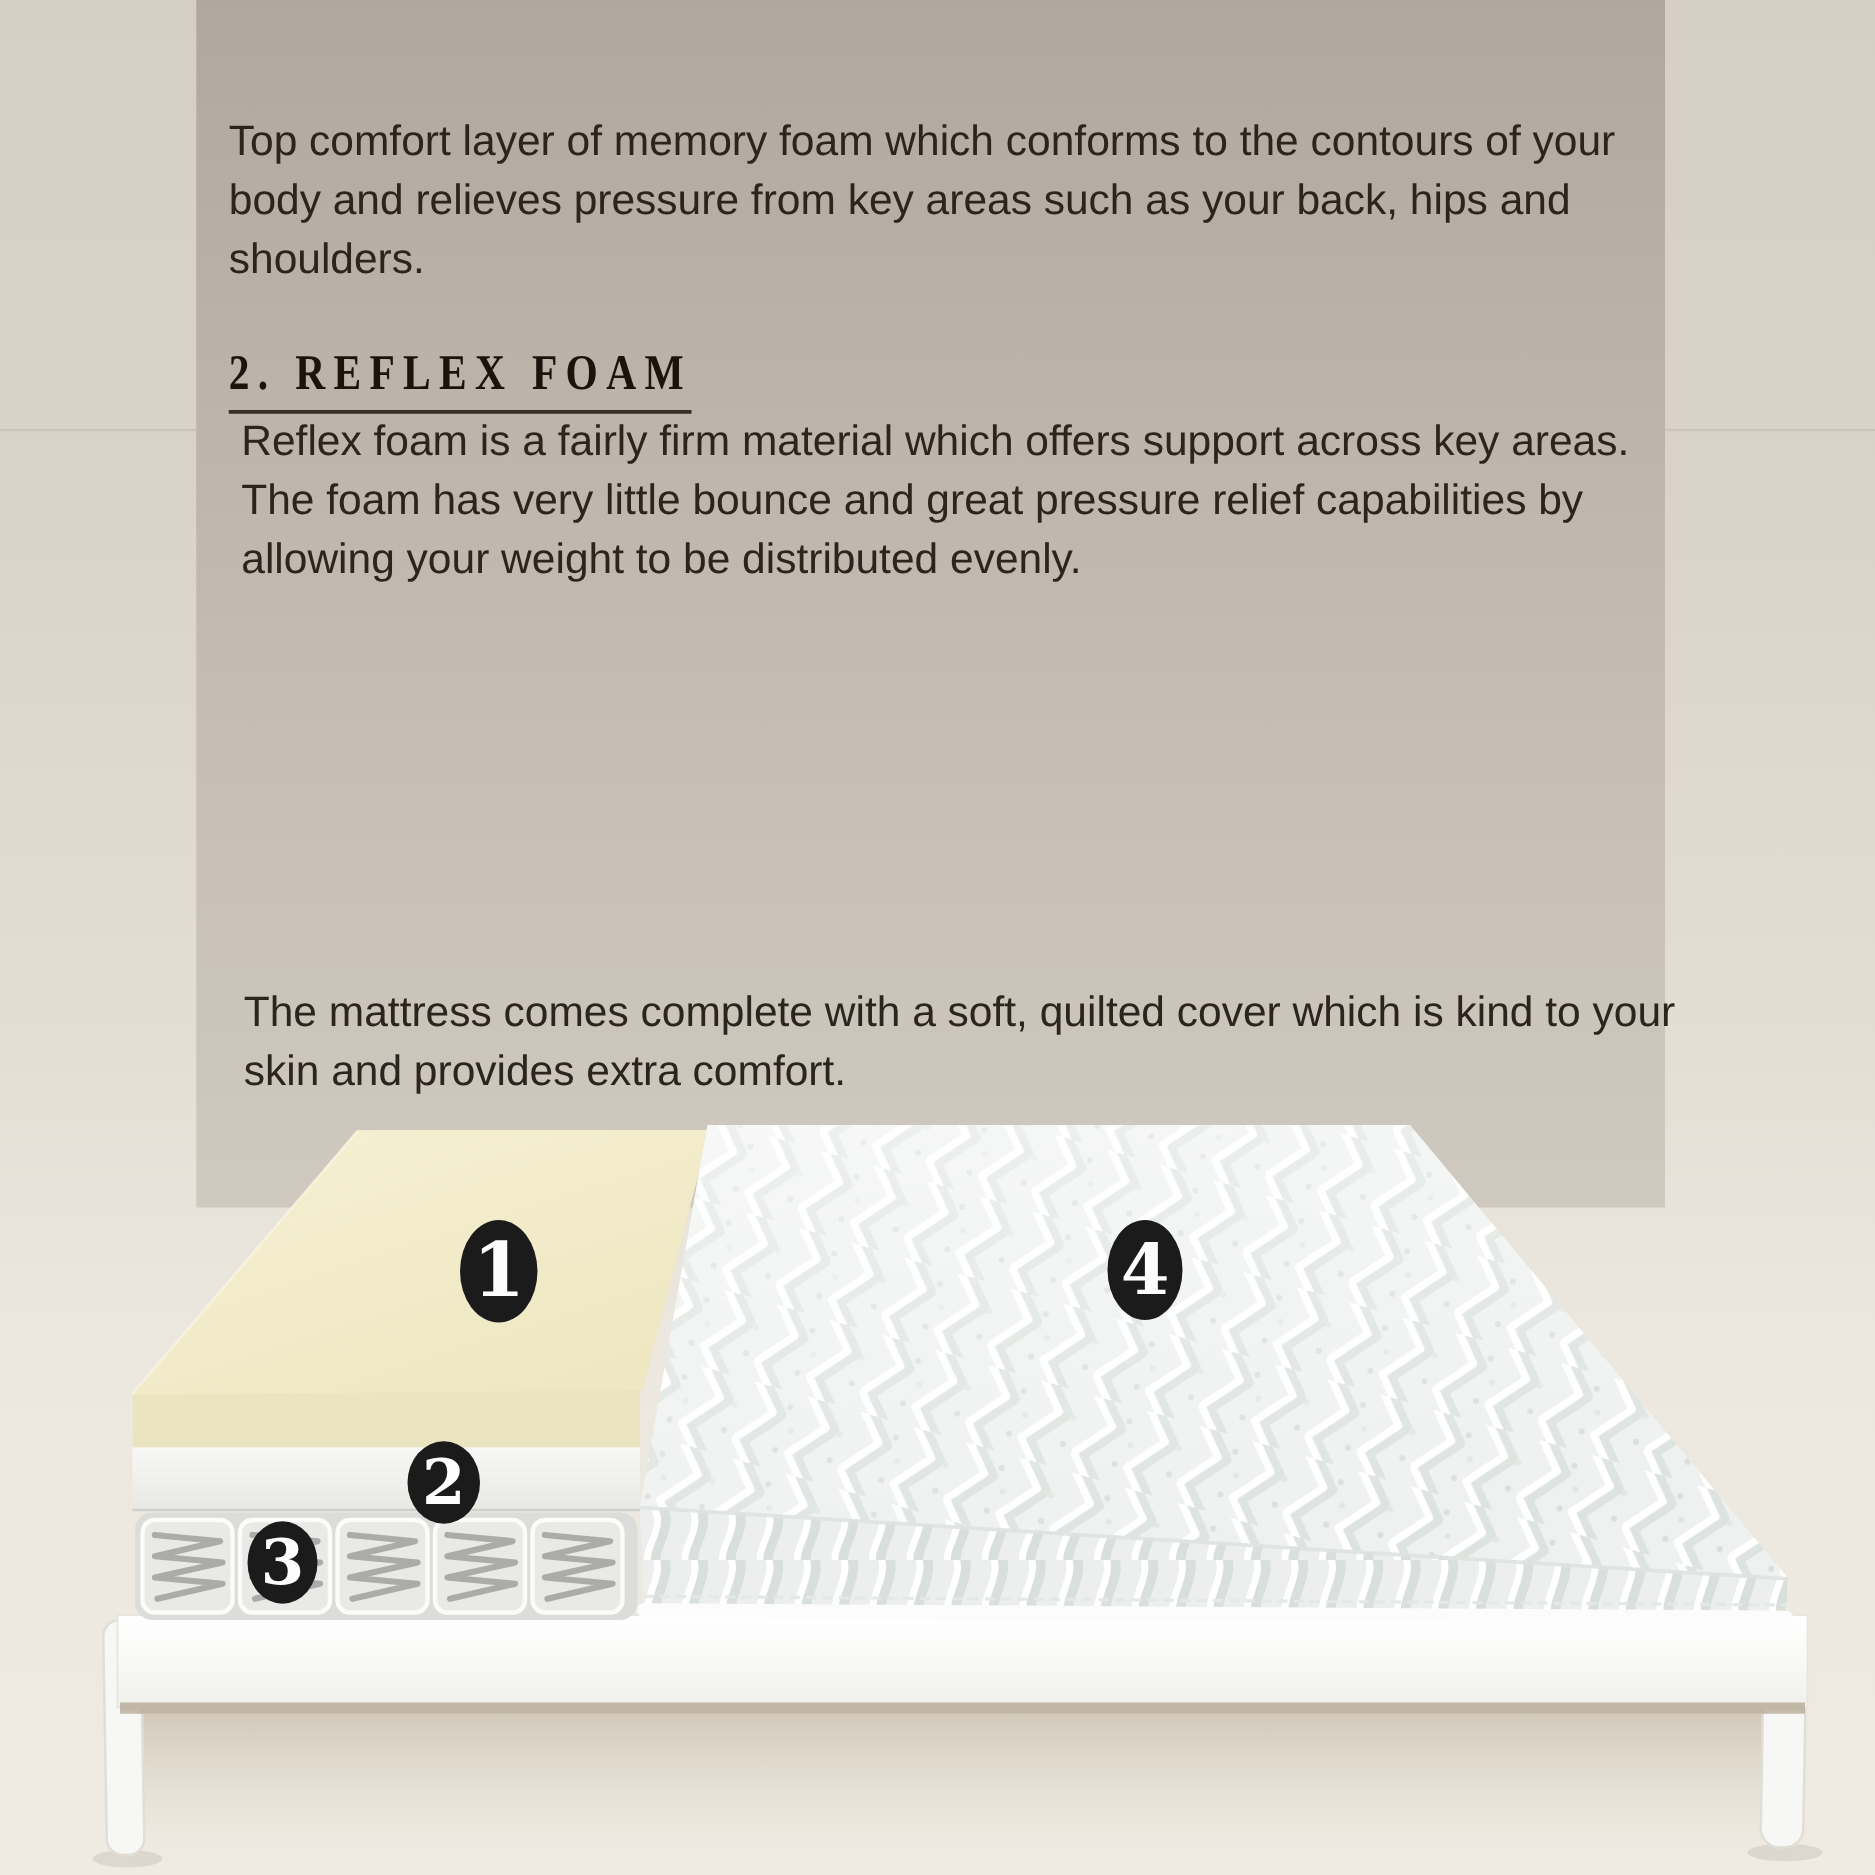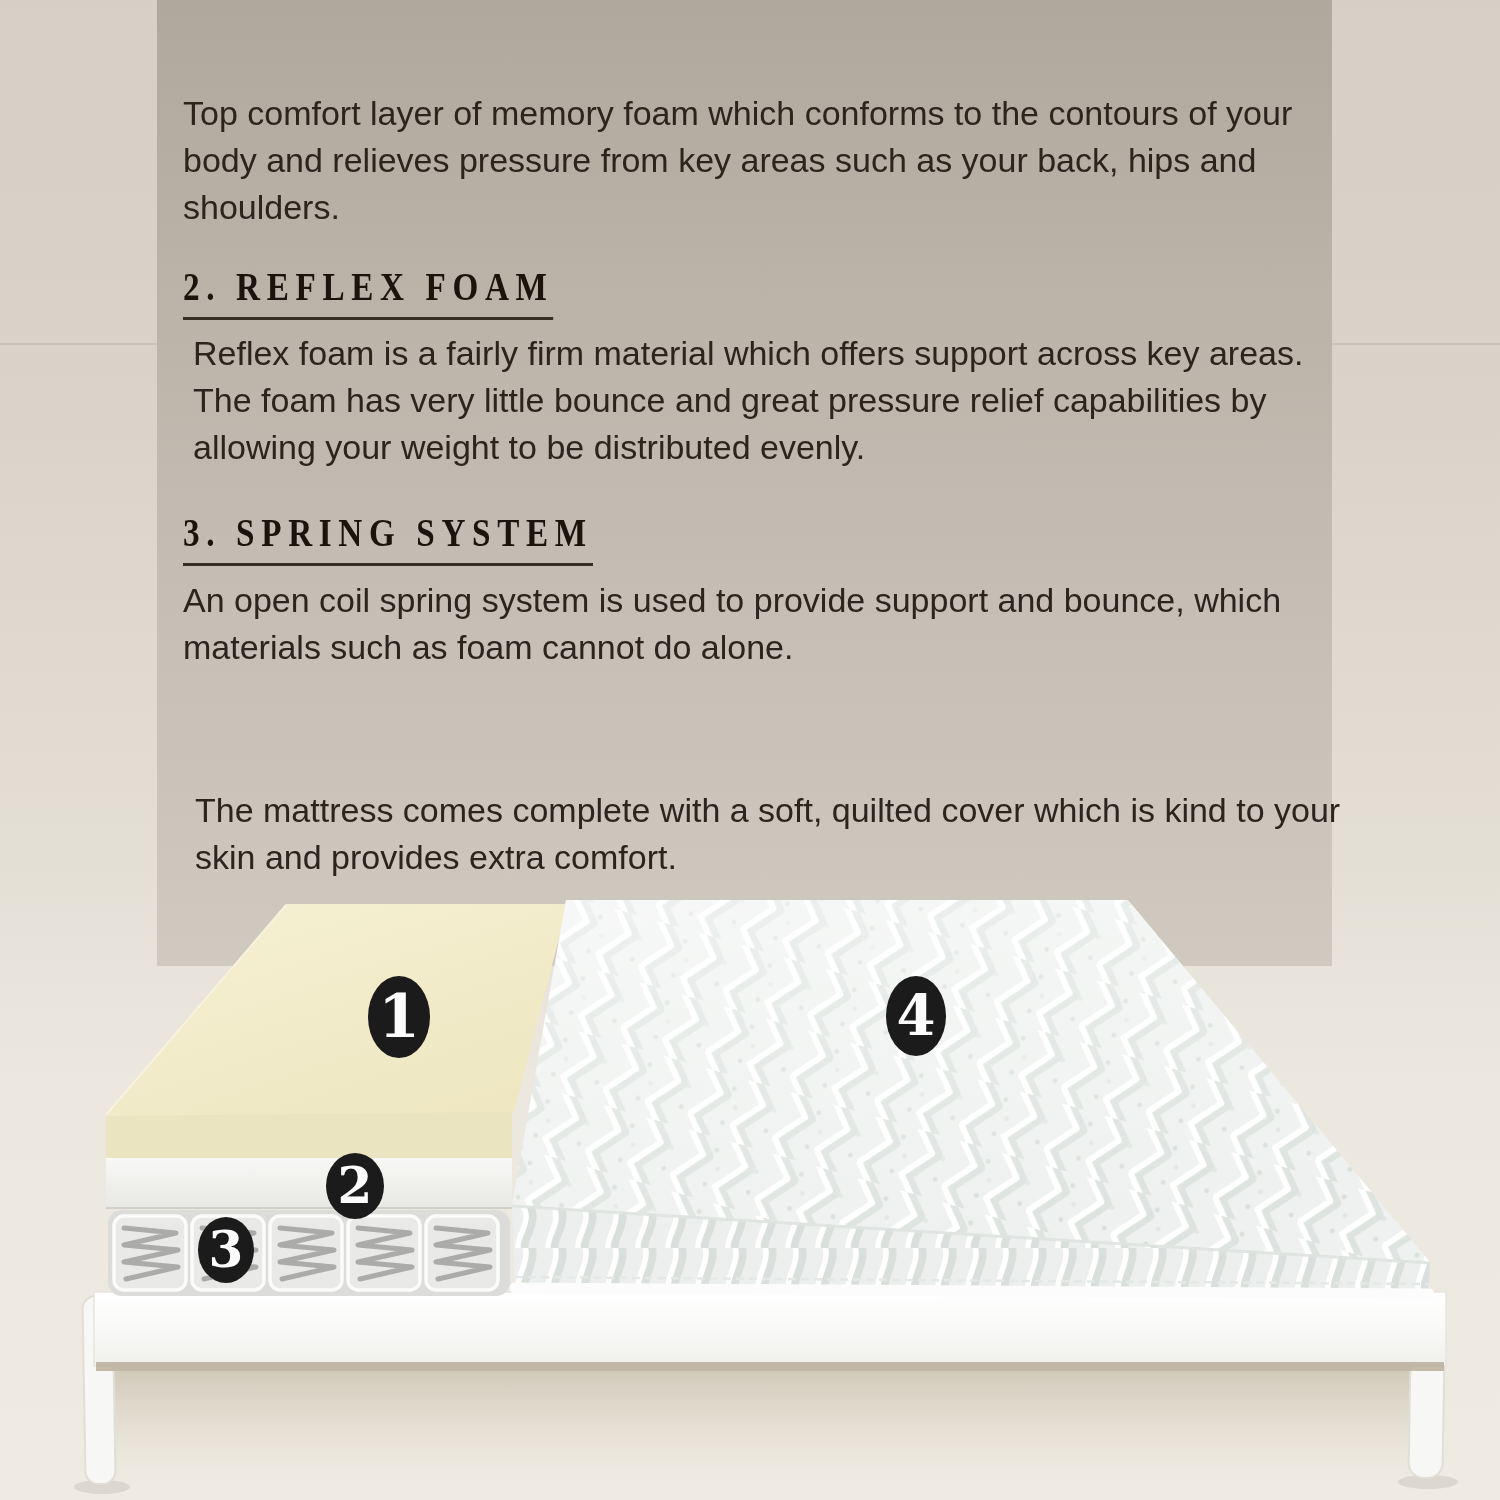--- a/index.html
+++ b/index.html
@@ -37,36 +37,29 @@
 <div class="wall-seam"></div>
 <div class="panel"></div>
 
 <div class="content">
   <div class="sec" style="left:183px;top:90px">
     <p>Top comfort layer of memory foam which conforms to the contours of your
 body and relieves pressure from key areas such as your back, hips and
 shoulders.</p>
   </div>
 
-  <div class="sec" style="left:183px;top:267px">
+  <div class="sec" style="left:183px;top:278px">
     <h2>2. REFLEX FOAM</h2>
   </div>
   <div class="sec" style="left:193px;top:330px">
     <p>Reflex foam is a fairly firm material which offers support across key areas.
 The foam has very little bounce and great pressure relief capabilities by
 allowing your weight to be distributed evenly.</p>
   </div>
 
-  <div class="sec" style="left:183px;top:513px">
-    <h2>3. SPRING SYSTEM</h2>
-  </div>
-  <div class="sec" style="left:183px;top:577px">
-    <p>An open coil spring system is used to provide support and bounce, which
-materials such as foam cannot do alone.</p>
-  </div>
 
   <div class="sec" style="left:195px;top:787px">
     <p>The mattress comes complete with a soft, quilted cover which is kind to your
 skin and provides extra comfort.</p>
   </div>
 </div>
 
 <svg width="1500" height="1500" viewBox="0 0 1500 1500">
   <defs>
     <linearGradient id="foamGrad" x1="0" y1="0" x2="0.7" y2="1">

